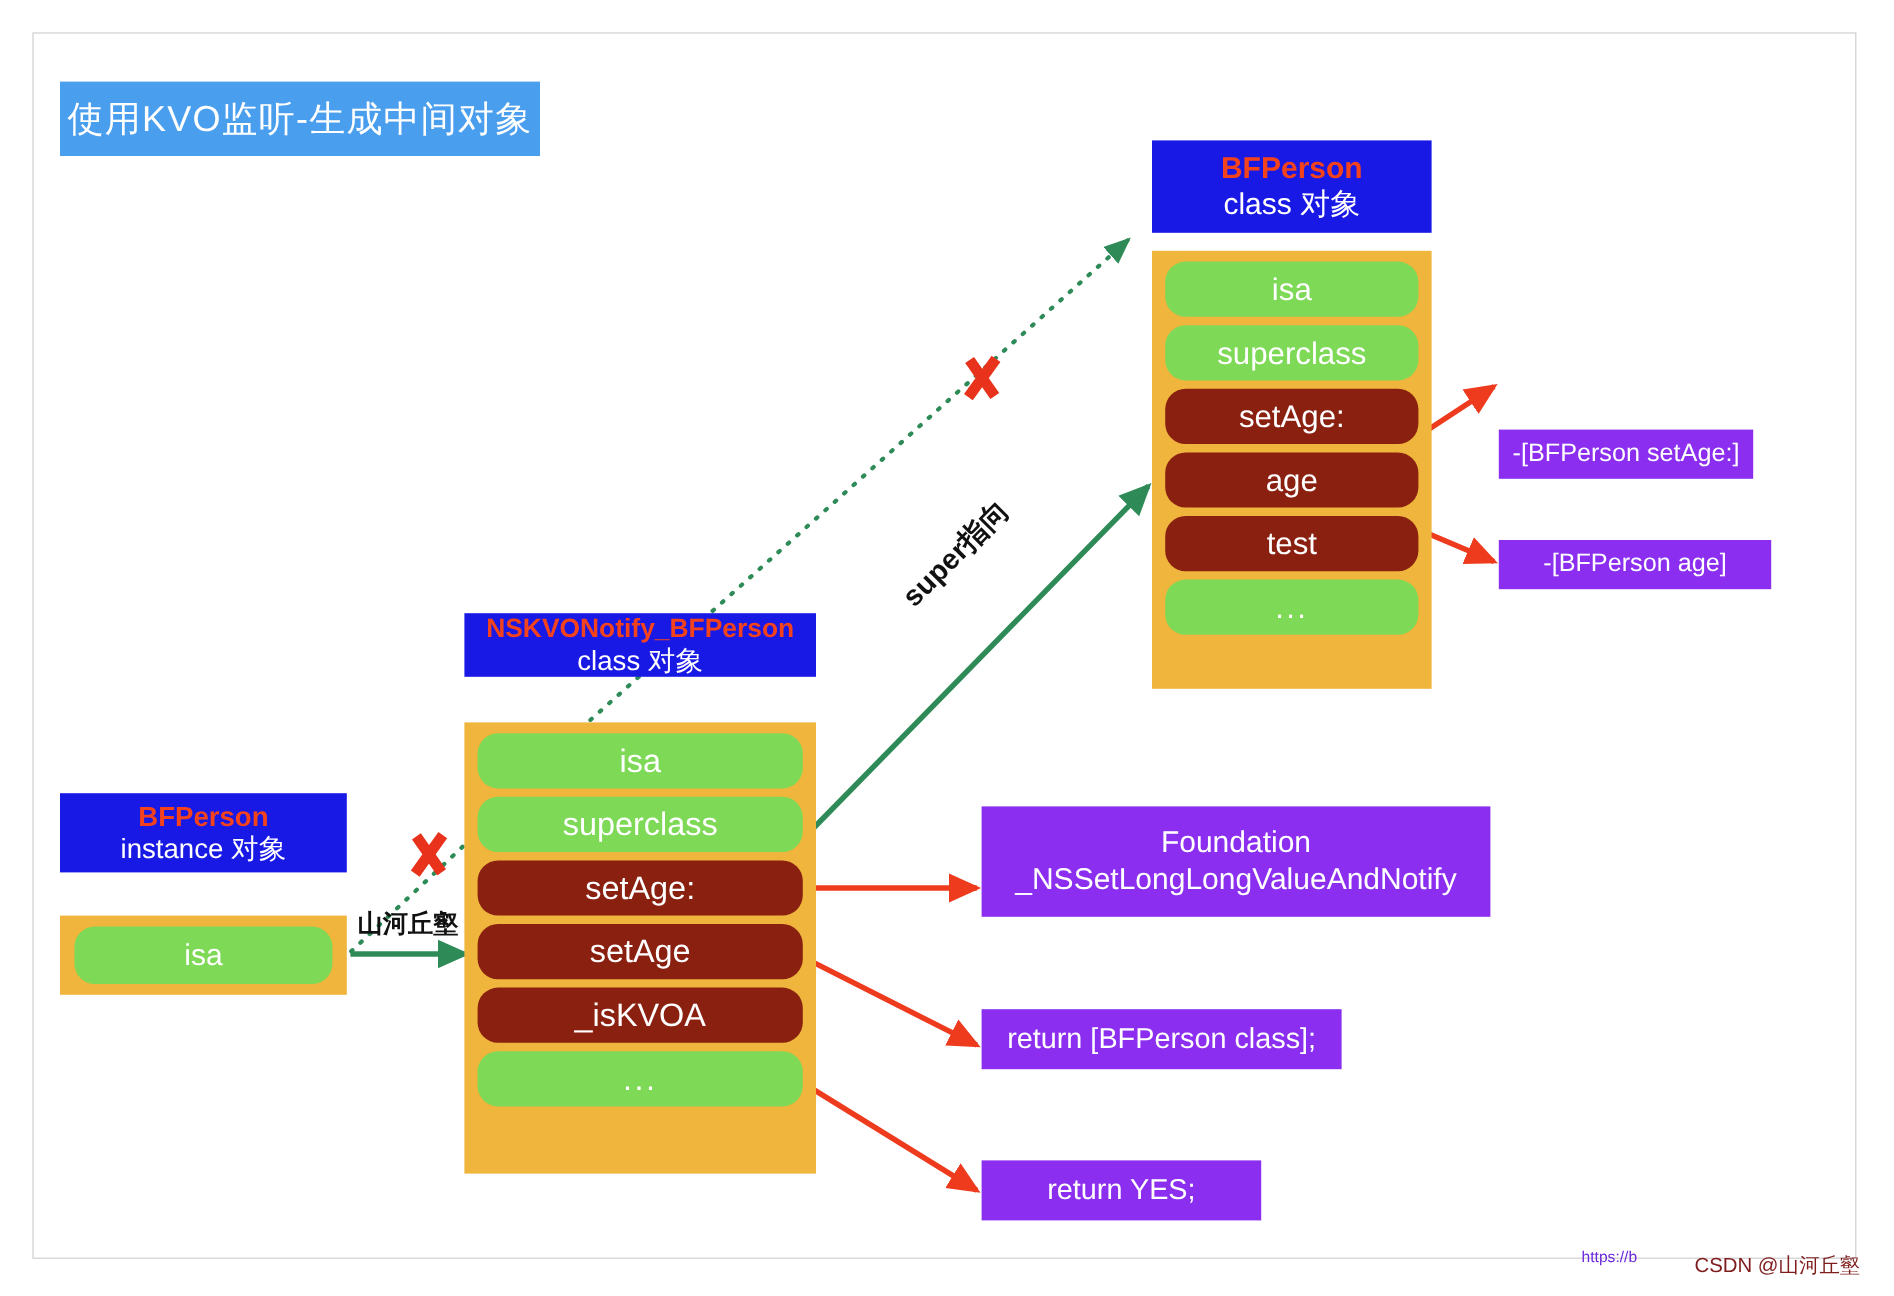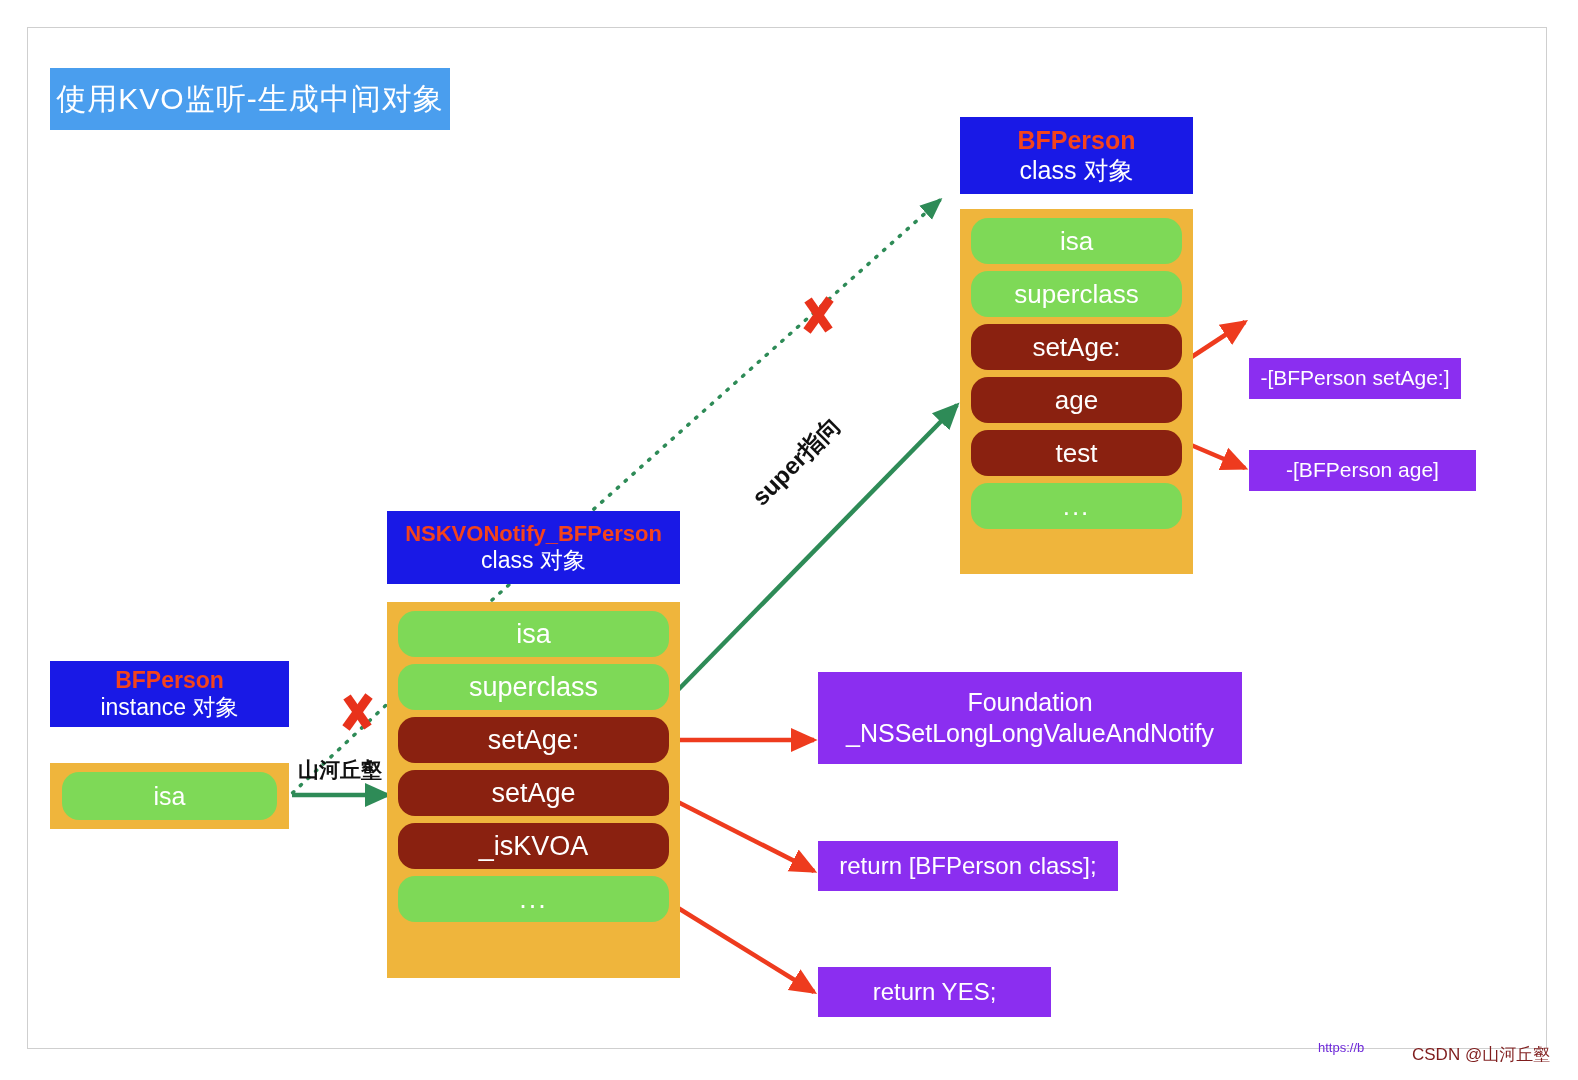--- a/index.html
+++ b/index.html
@@ -69,21 +69,21 @@
   #bfperson-class-header {
     left: 960px;
     top: 117px;
     width: 233px;
     height: 77px;
   }
   #nskvo-class-header {
     left: 387px;
     top: 511px;
     width: 293px;
-    height: 73px;
+    height: 53px;
   }
   #nskvo-class-header .line1 { font-size: 22px; }
   #nskvo-class-header .line2 { font-size: 23px; }
 
   #bfperson-instance-header {
     left: 50px;
     top: 661px;
     width: 239px;
     height: 66px;
   }

